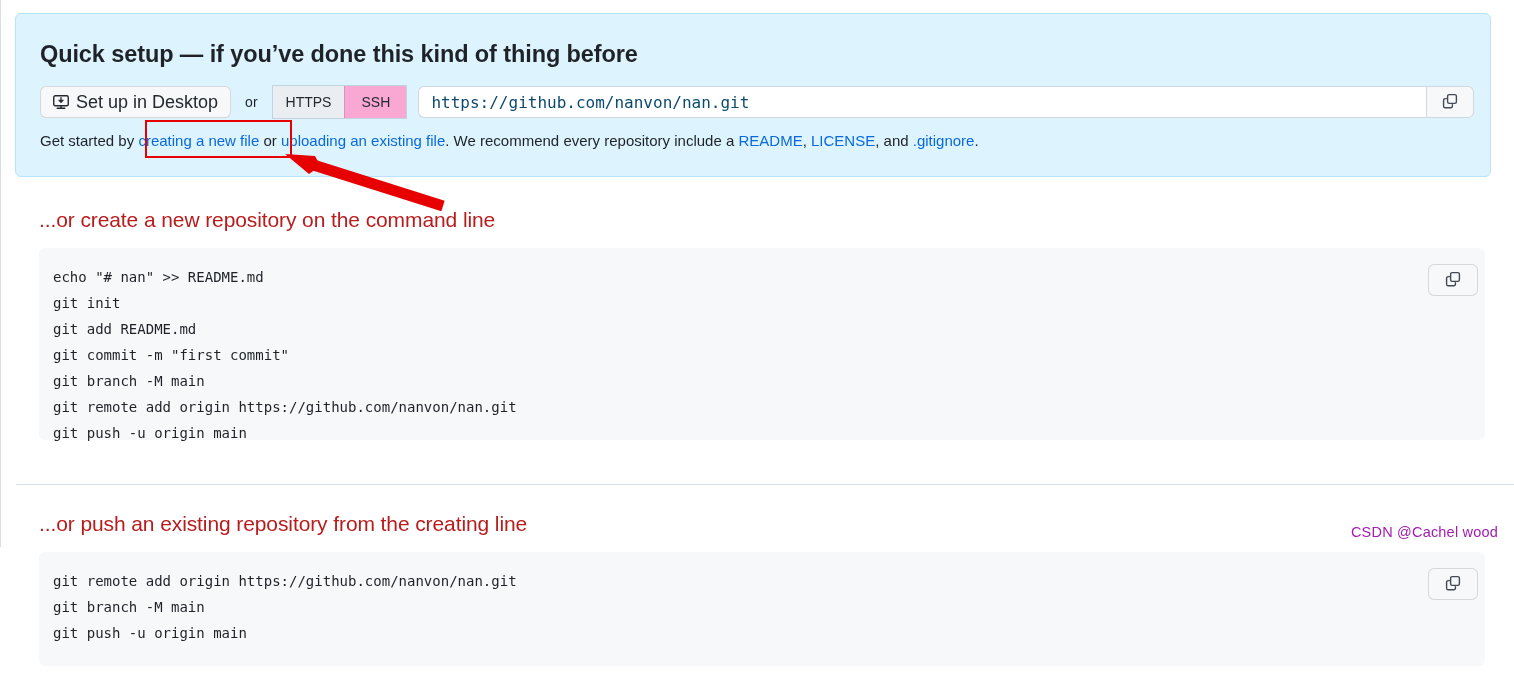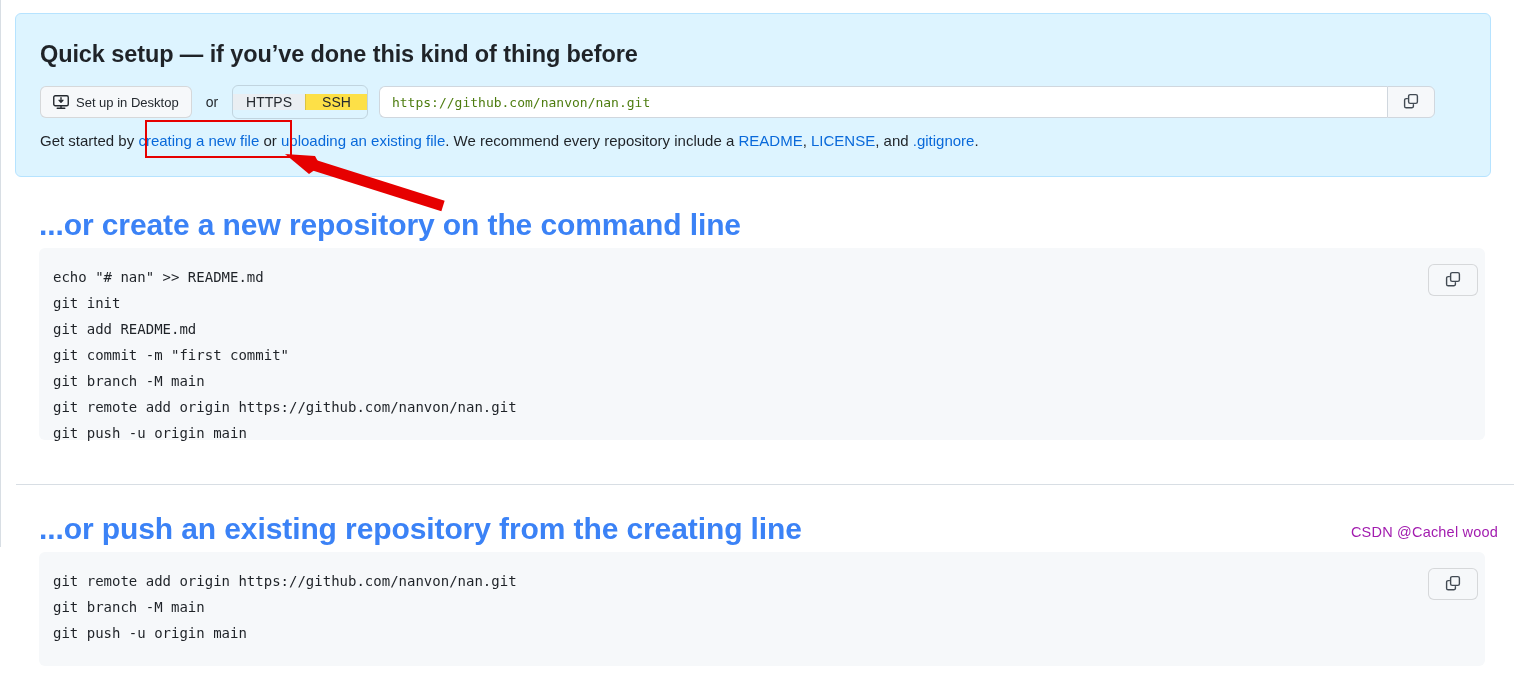--- a/index.html
+++ b/index.html
@@ -61,54 +61,53 @@
   .btn-desktop {
     display: inline-flex;
     align-items: center;
     gap: 7px;
     height: 32px;
     box-sizing: border-box;
     padding: 0 12px;
     background: #f6f8fa;
     border: 1px solid rgba(31,35,40,0.15);
     border-radius: 6px;
-    font-size: 13px;
+    font-size: 18px;
     font-weight: 500;
     color: #24292f;
     white-space: nowrap;
     cursor: pointer;
   }
   .btn-desktop .ico { display: flex; align-items: center; }
 
   .or-label {
     font-size: 14px;
     color: #1f2328;
     margin: 0 14px;
     white-space: nowrap;
   }
 
   
   .proto-group {
     display: inline-flex;
     height: 32px;
     border: 1px solid rgba(31,35,40,0.15);
-    border-radius: 6px;
+    border-radius: 0;
     overflow: hidden;
-    align-items: center;
   }
   .proto-btn {
     display: inline-flex;
     align-items: center;
     justify-content: center;
     min-width: 62px;
     padding: 0 13px;
     font-size: 14px;
     font-weight: 500;
     color: #24292f;
-    background: #fde047;
+    background: #f9a8d4;
     cursor: pointer;
     border: 0;
     font-family: inherit;
   }
   .proto-btn.selected {
     background: #eaeef2;
   }
   .proto-btn + .proto-btn {
     border-left: 1px solid rgba(31,35,40,0.15);
   }
@@ -123,22 +122,22 @@
   .url-input {
     width: 1008px;
     height: 32px;
     box-sizing: border-box;
     padding: 0 12px;
     background: #ffffff;
     border: 1px solid #d0d7de;
     border-radius: 6px 0 0 6px;
     border-right: 0;
     font-family: "DejaVu Sans Mono", monospace;
-    font-size: 13px;
-    color: #4d7c0f;
+    font-size: 16px;
+    color: #0c4a6e;
     outline: none;
   }
   .url-copy {
     width: 48px;
     box-sizing: border-box;
     display: flex;
     align-items: center;
     justify-content: center;
     background: #f6f8fa;
     border: 1px solid #d0d7de;
@@ -163,24 +162,24 @@
 
   
   .cl-section { position: absolute; left: 0; }
   #section-create { top: 208px; }
   #section-push   { top: 512px; }
 
   .cl-heading {
     position: absolute;
     left: 38px;
     top: 0;
-    font-size: 30px;
-    font-weight: 700;
+    font-size: 21px;
+    font-weight: 400;
     letter-spacing: -0.1px;
-    color: #3b82f6;
+    color: #b91c1c;
     white-space: nowrap;
   }
 
   .code-block {
     position: absolute;
     left: 38px;
     top: 40px;
     width: 1446px;
     box-sizing: border-box;
     background: #f6f8fa;

